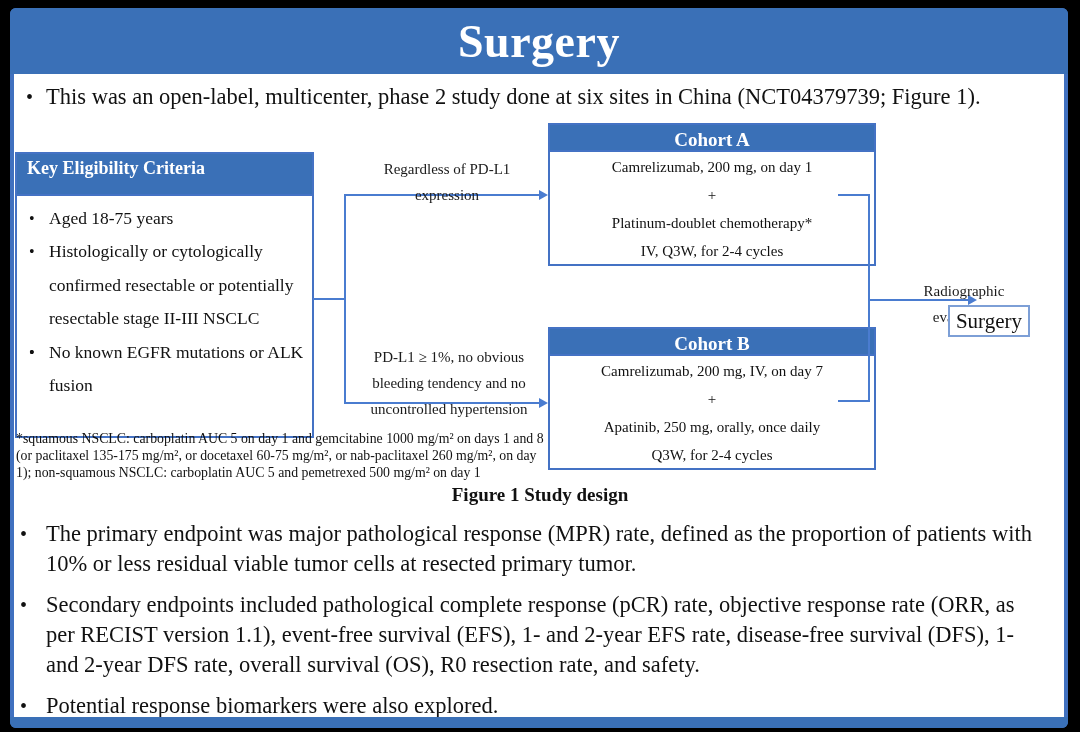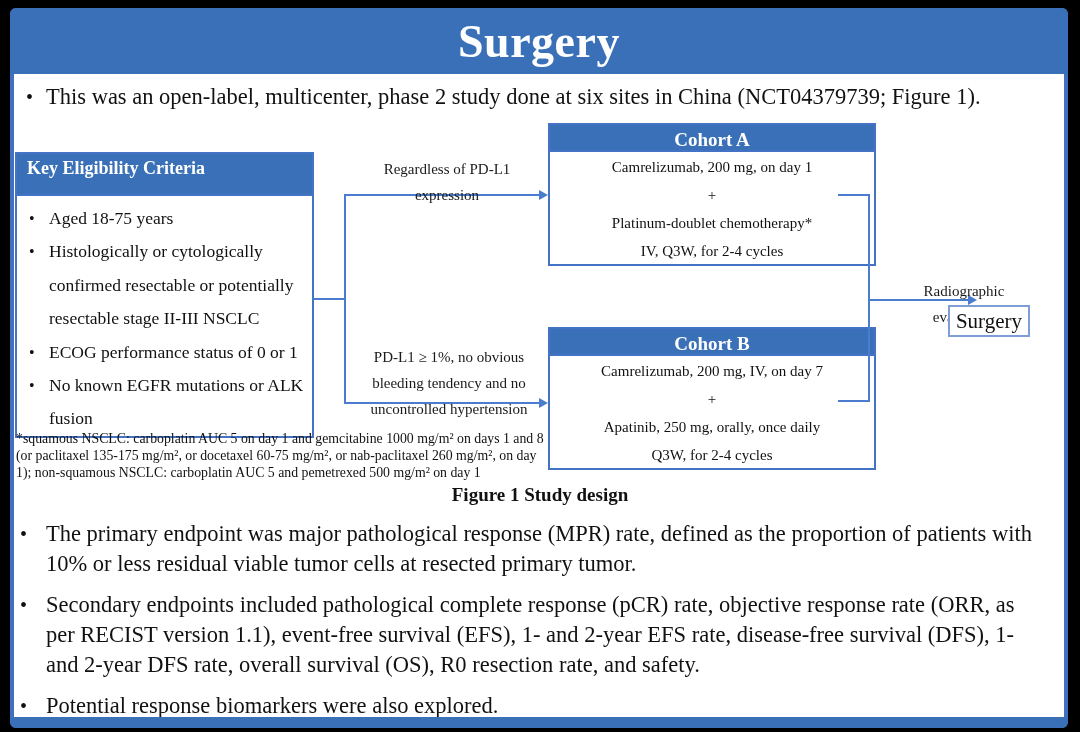--- a/index.html
+++ b/index.html
@@ -58,21 +58,21 @@
     <span class="dot">•</span>
     <span class="btxt">This was an open-label, multicenter, phase 2 study done at six sites in China (NCT04379739; Figure 1).</span>
   </div>
 
   <div class="fbox elig">
     <div class="hd">Key Eligibility Criteria</div>
     <div class="bd">
       <ul>
         <li><span class="dot2">•</span><span>Aged 18-75 years</span></li>
         <li><span class="dot2">•</span><span>Histologically or cytologically confirmed resectable or potentially resectable stage II-III NSCLC</span></li>
-        <li><span class="dot2">•</span><span>ECOG performance status of 0 or 1</span></li>
+        <li><span class="dot2">•</span></li>
         <li><span class="dot2">•</span><span>No known EGFR mutations or ALK fusion</span></li>
       </ul>
     </div>
   </div>
 
   <div class="fbox cohort cohA">
     <div class="hd">Cohort A</div>
     <div class="bd">
       <div>Camrelizumab, 200 mg, on day 1</div>
       <div>+</div>

